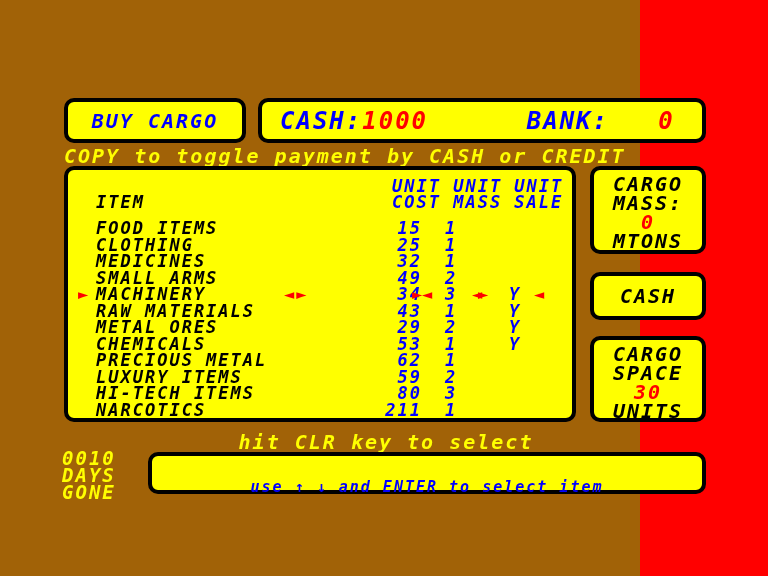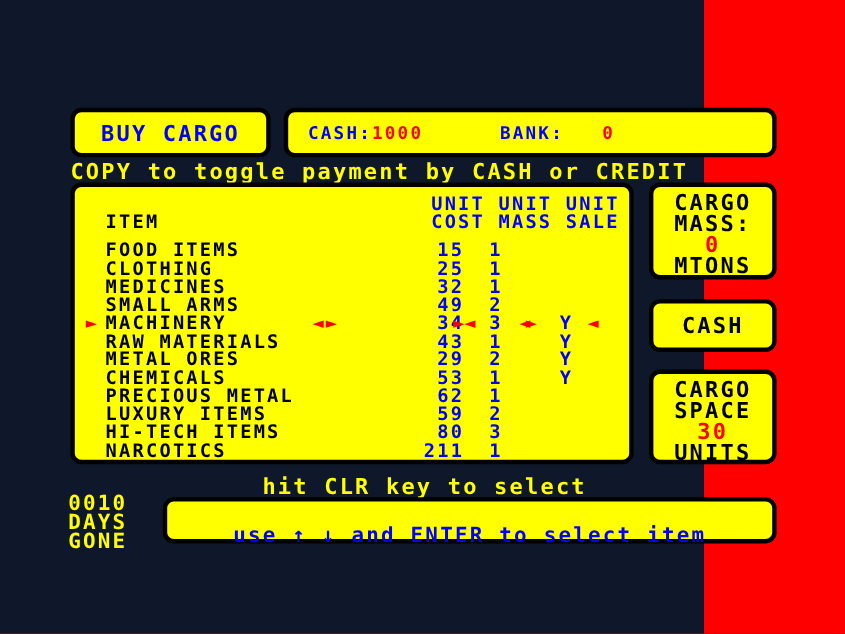--- a/index.html
+++ b/index.html
@@ -12,21 +12,22 @@
     height: 576px;
     overflow: hidden;
     font-family: "DejaVu Sans Mono", monospace;
     -webkit-font-smoothing: none;
   }
 
   #screen {
     position: relative;
     width: 640px;
     height: 576px;
-    background: #0f172a;
+    background: #a16207;
+    font-style: italic;
   }
 
   
   .panel {
     position: absolute;
     background: #ffff00;
     border: 4px solid #000000;
     border-radius: 10px;
     box-sizing: border-box;
   }
@@ -48,21 +49,21 @@
     left: 64px; top: 98px; width: 182px; height: 45px;
     display: flex; align-items: center; justify-content: center;
   }
   #buy-cargo-label { font-size: 20px; }
 
   #cash-bank-panel {
     left: 258px; top: 98px; width: 448px; height: 45px;
     display: flex; align-items: center;
   }
   #cash-bank-inner {
-    font-size: 16px;
+    font-size: 24px;
     padding-left: 18px;
   }
 
   
   #copy-hint {
     position: absolute;
     left: 64px; top: 144px; width: 644px;
     font-size: 20px;
     text-align: left;
   }
@@ -177,21 +178,21 @@
     position: absolute;
     left: 62px; top: 450px;
     font-size: 19px;
     line-height: 17px;
     text-align: left;
   }
   #instruction-panel {
     left: 148px; top: 452px; width: 558px; height: 42px;
     display: flex; align-items: center; justify-content: center;
   }
-  #instruction-text { font-size: 19px; margin-top: 28px; }
+  #instruction-text { font-size: 15px; margin-top: 28px; }
 </style>
 </head>
 <body>
 
 <div id="screen">
 
   <div class="panel" id="buy-cargo-panel">
     <span class="mono blue" id="buy-cargo-label">BUY CARGO</span>
   </div>
 

